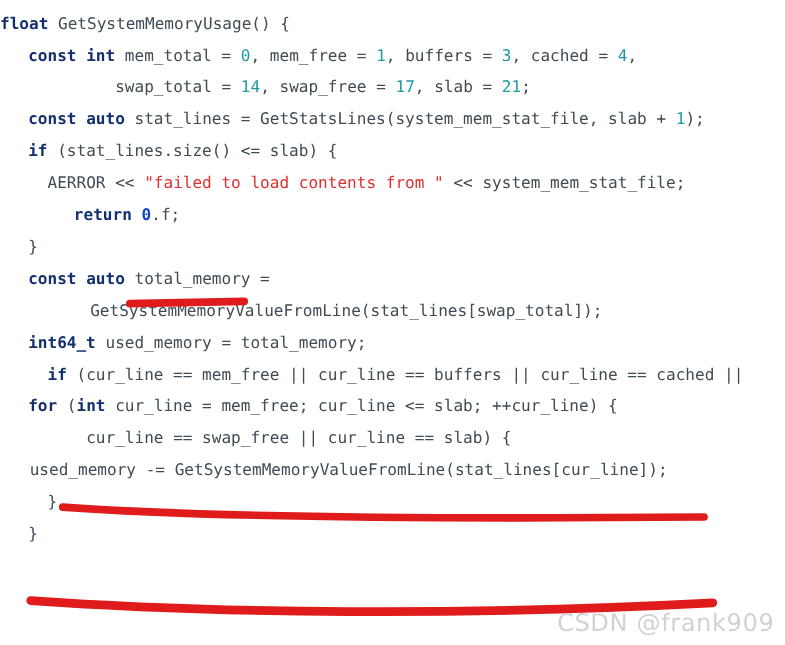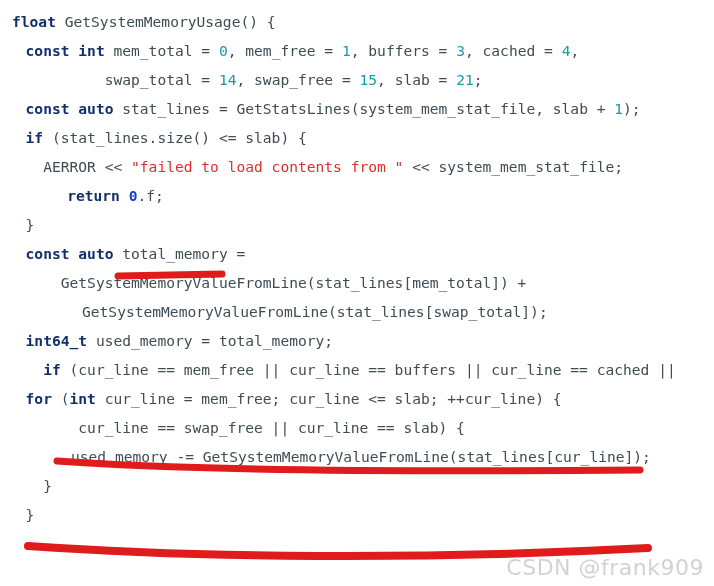--- a/index.html
+++ b/index.html
@@ -59,36 +59,35 @@
     letter-spacing: 0.5px;
     white-space: pre;
   }
 </style>
 </head>
 <body>
 
 <div id="page">
 
   <div id="code">
-      <div class="line" style="padding-left: 12px;"><span class="kw">float</span><span class="pln"> GetSystemMemoryUsage() {</span></div>
+      <div class="line" style="padding-left: 0;"><span class="kw">float</span><span class="pln"> GetSystemMemoryUsage() {</span></div>
       <div class="line" style="padding-left: 25.58px;"><span class="kw">const</span><span class="pln"> </span><span class="kw">int</span><span class="pln"> mem_total = </span><span class="num">0</span><span class="pln">, mem_free = </span><span class="num">1</span><span class="pln">, buffers = </span><span class="num">3</span><span class="pln">, cached = </span><span class="num">4</span><span class="pln">,</span></div>
-      <div class="line" style="padding-left: 104.69px;"><span class="pln">swap_total = </span><span class="num">14</span><span class="pln">, swap_free = </span><span class="num">15</span><span class="pln">, slab = </span><span class="num">21</span><span class="pln">;</span></div>
+      <div class="line" style="padding-left: 104.69px;"><span class="pln">swap_total = </span><span class="num">14</span><span class="pln">, swap_free = </span><span class="num">17</span><span class="pln">, slab = </span><span class="num">21</span><span class="pln">;</span></div>
       <div class="line" style="padding-left: 25.58px;"><span class="kw">const</span><span class="pln"> </span><span class="kw">auto</span><span class="pln"> stat_lines = GetStatsLines(system_mem_stat_file, slab + </span><span class="num">1</span><span class="pln">);</span></div>
       <div class="line" style="padding-left: 25.58px;"><span class="kw">if</span><span class="pln"> (stat_lines.size() &lt;= slab) {</span></div>
       <div class="line" style="padding-left: 43.16px;"><span class="pln">AERROR &lt;&lt; </span><span class="str">"failed to load contents from "</span><span class="pln"> &lt;&lt; system_mem_stat_file;</span></div>
       <div class="line" style="padding-left: 43.16px; margin-left: 24px;"><span class="kw">return</span><span class="pln"> </span><span class="numb">0</span><span class="pln">.f;</span></div>
       <div class="line" style="padding-left: 25.58px;"><span class="pln">}</span></div>
       <div class="line" style="padding-left: 25.58px;"><span class="kw">const</span><span class="pln"> </span><span class="kw">auto</span><span class="pln"> total_memory =</span></div>
-      <div class="line" style="padding-left: 60.74px;"><span class="pln">GetSystemMemoryValueFromLine(stat_lines[mem_total]) +</span></div>
       <div class="line" style="padding-left: 82px;"><span class="pln">GetSystemMemoryValueFromLine(stat_lines[swap_total]);</span></div>
       <div class="line" style="padding-left: 25.58px;"><span class="kw">int64_t</span><span class="pln"> used_memory = total_memory;</span></div>
       <div class="line" style="padding-left: 43.16px;"><span class="kw">if</span><span class="pln"> (cur_line == mem_free || cur_line == buffers || cur_line == cached ||</span></div>
       <div class="line" style="padding-left: 25.58px;"><span class="kw">for</span><span class="pln"> (</span><span class="kw">int</span><span class="pln"> cur_line = mem_free; cur_line &lt;= slab; ++cur_line) {</span></div>
       <div class="line" style="padding-left: 78.32px;"><span class="pln">cur_line == swap_free || cur_line == slab) {</span></div>
-      <div class="line" style="padding-left: 71px;"><span class="pln">used_memory -= GetSystemMemoryValueFromLine(stat_lines[cur_line]);</span></div>
+      <div class="line" style="padding-left: 27px;"><span class="pln">used_memory -= GetSystemMemoryValueFromLine(stat_lines[cur_line]);</span></div>
       <div class="line" style="padding-left: 43.16px;"><span class="pln">}</span></div>
       <div class="line" style="padding-left: 25.58px;"><span class="pln">}</span></div>
     </div>
 
   <svg id="annotations" viewBox="0 0 714 586" xmlns="http://www.w3.org/2000/svg">
       <path d="M 118 276 L 222 274" stroke="#e01b1b" stroke-width="7" stroke-linecap="round" fill="none"></path>
       <path d="M 57 461 C 180 470, 400 472, 640 470" stroke="#e01b1b" stroke-width="7" stroke-linecap="round" fill="none"></path>
       <path d="M 28 546 C 200 558, 420 560, 648 548" stroke="#e01b1b" stroke-width="8" stroke-linecap="round" fill="none"></path>
     </svg>
 

